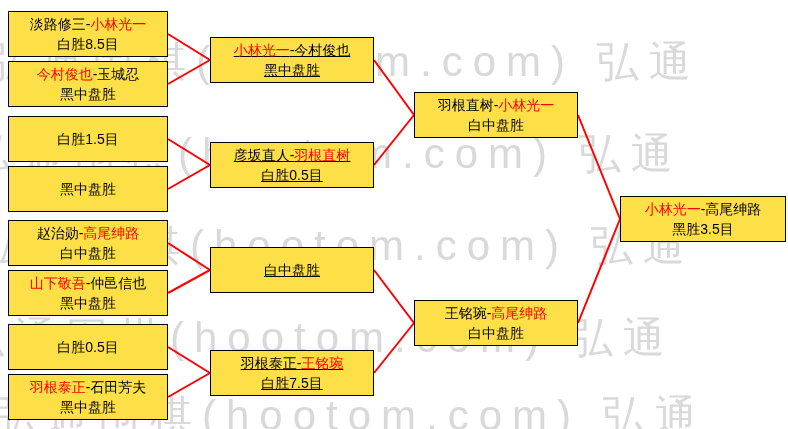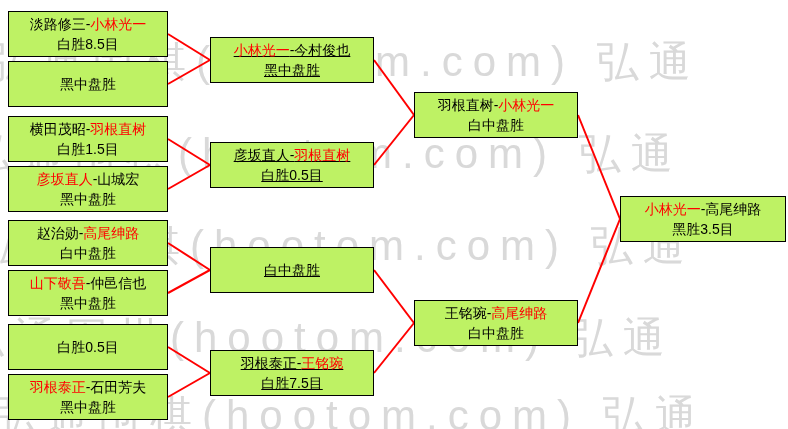--- a/index.html
+++ b/index.html
@@ -25,21 +25,21 @@
     user-select: none;
   }
   
   svg.lines { position: absolute; left: 0; top: 0; z-index: 2; }
   
   .box {
     position: absolute;
     z-index: 3;
     box-sizing: border-box;
     height: 46px;
-    background: #bef264;
+    background: #fde047;
     border: 1px solid #000000;
     display: flex;
     flex-direction: column;
     align-items: center;
     justify-content: center;
     font-size: 14px;
     line-height: 20px;
     color: #000000;
     text-align: center;
   }
@@ -79,28 +79,27 @@
       <line x1="578" y1="115" x2="620" y2="219"></line>
       <line x1="578" y1="323" x2="620" y2="219"></line>
     </g>
   </svg>
 
   <div class="box col1" style="top:11px">
     <div><span>淡路修三-</span><span class="red">小林光一</span><span></span></div>
     <div>白胜8.5目</div>
   </div>
   <div class="box col1" style="top:61px">
+    <div><span></span><span class="red">今村俊也</span><span>-玉城忍</span></div>
     <div>黑中盘胜</div>
   </div>
   <div class="box col1" style="top:116px">
-    <div><span>横田茂昭-</span><span class="red">羽根直树</span><span></span></div>
     <div>白胜1.5目</div>
   </div>
   <div class="box col1" style="top:166px">
-    <div><span></span><span class="red">彦坂直人</span><span>-山城宏</span></div>
     <div>黑中盘胜</div>
   </div>
   <div class="box col1" style="top:220px">
     <div><span>赵治勋-</span><span class="red">高尾绅路</span><span></span></div>
     <div>白中盘胜</div>
   </div>
   <div class="box col1" style="top:270px">
     <div><span></span><span class="red">山下敬吾</span><span>-仲邑信也</span></div>
     <div>黑中盘胜</div>
   </div>

